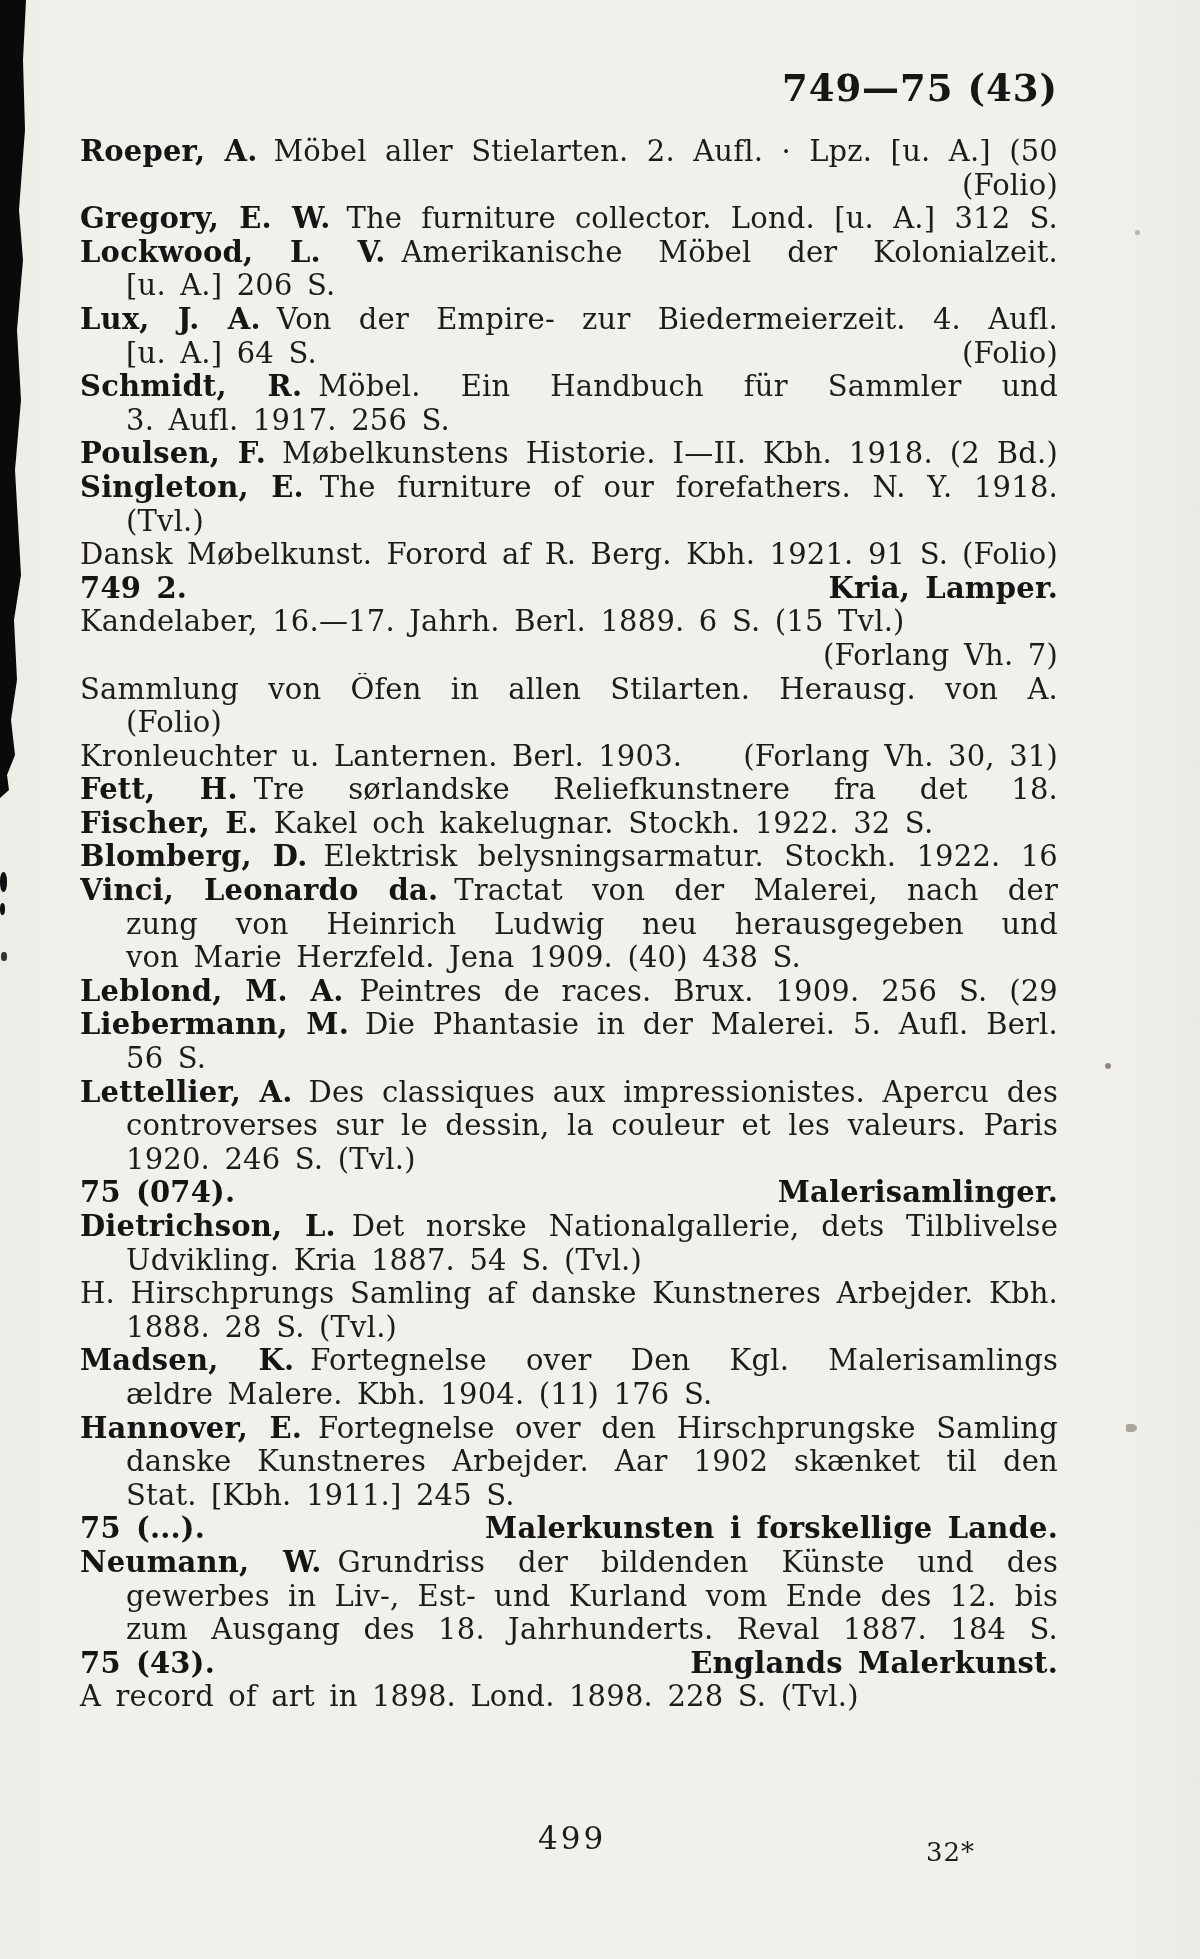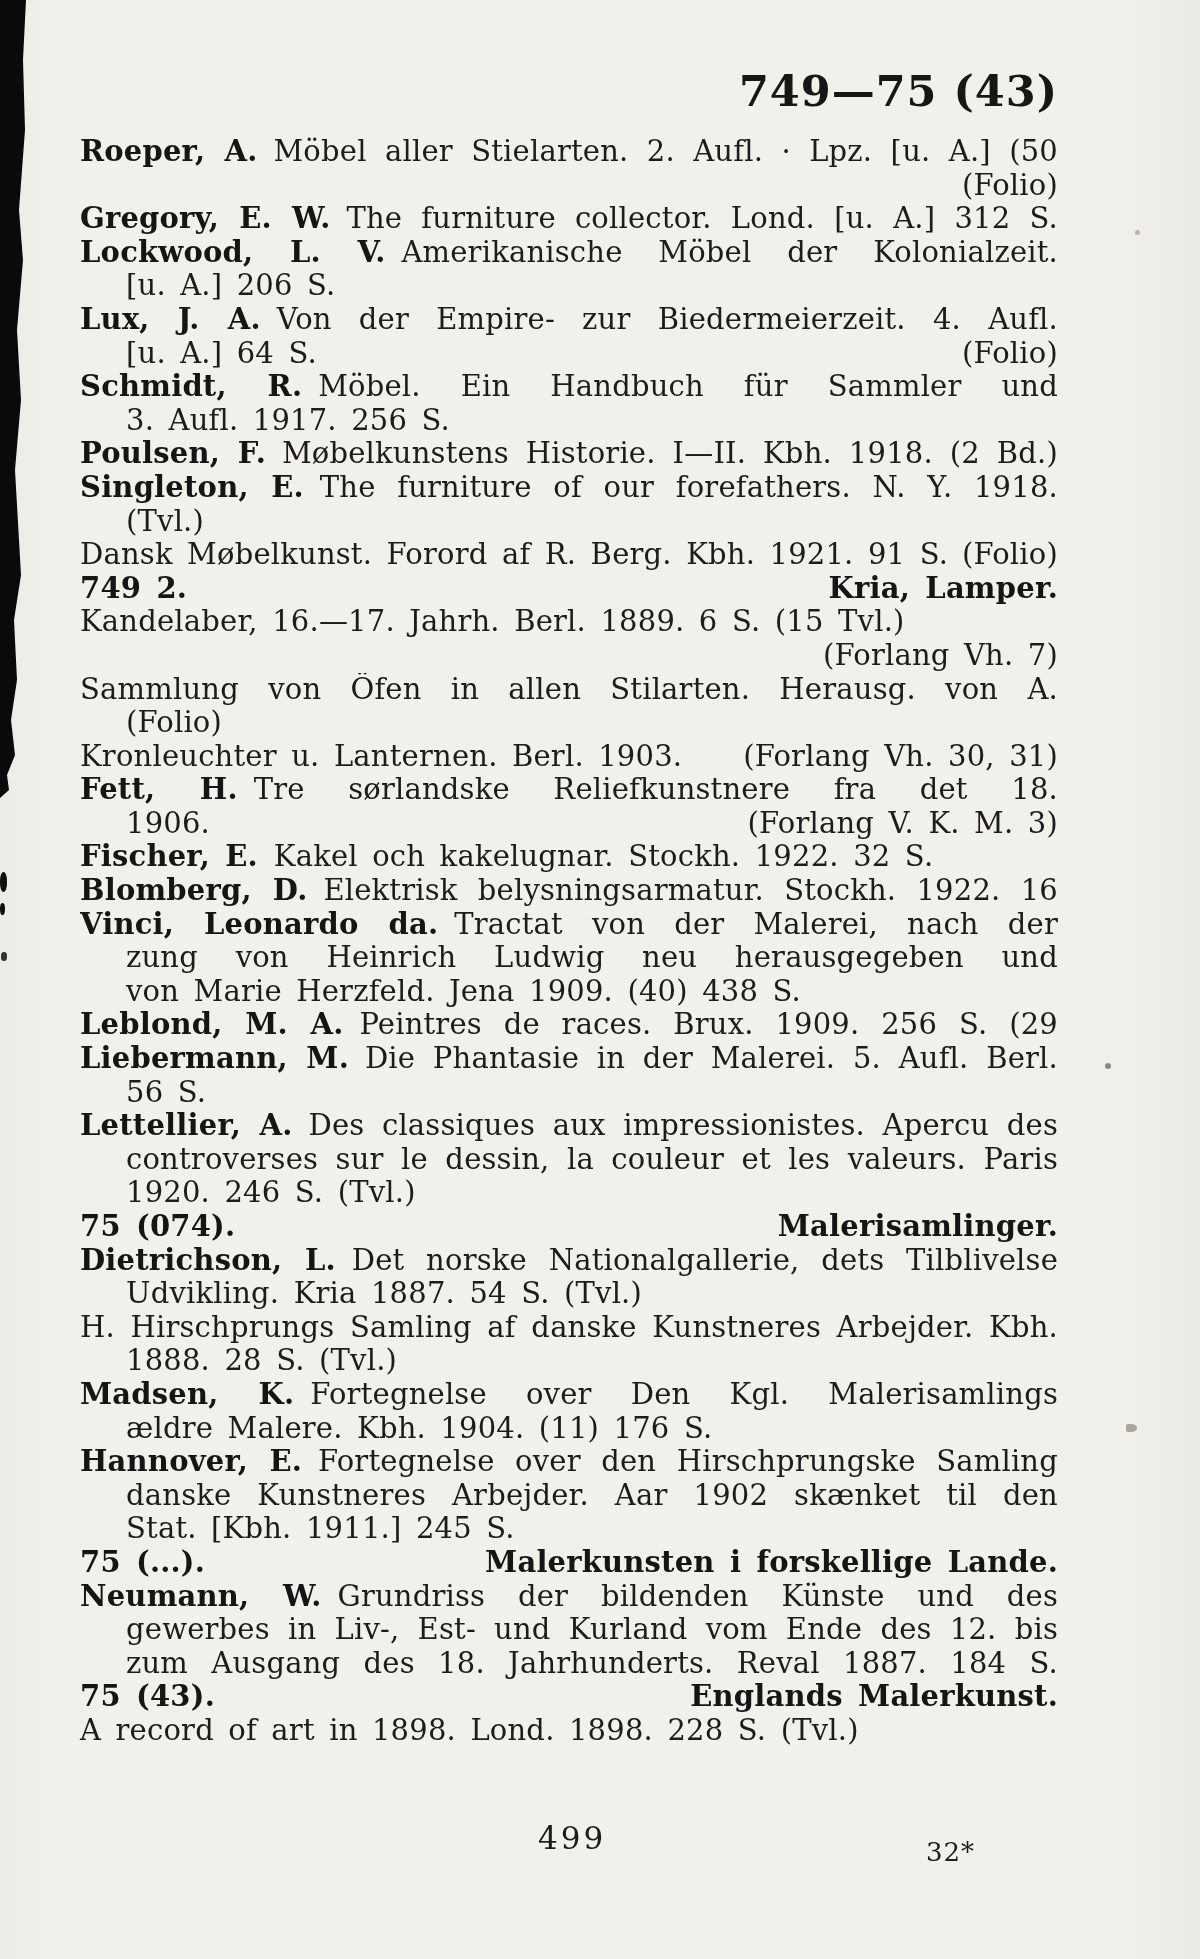--- a/index.html
+++ b/index.html
@@ -18,21 +18,21 @@
     position:absolute; left:0; top:0; width:30px; height:800px; background:#0a0a0a;
     clip-path:polygon(0 0,26px 0,23px 60px,25px 130px,19px 210px,23px 260px,17px 330px,
       21px 400px,15px 470px,19px 540px,21px 575px,14px 620px,17px 680px,11px 720px,
       15px 755px,7px 775px,9px 790px,0 798px);
   }
   .edge-mark { position:absolute; background:#101010; border-radius:45%; }
   .speck { position:absolute; border-radius:50%; }
 
   .running-header {
     position:absolute; left:80px; top:66px; width:978px;
-    text-align:right; font-size:43px; font-weight:bold; letter-spacing:1px;
+    text-align:right; font-size:37px; font-weight:bold; letter-spacing:1px;
     color:#171614;
   }
   .text-block { position:absolute; left:80px; top:135px; width:978px; }
   .line {
     height:33.6px; line-height:33.6px; font-size:29px;
     word-spacing:5px; letter-spacing:0.2px; white-space:nowrap;
   }
   .line.justify {
     white-space:normal; overflow:hidden;
     text-align:justify; text-align-last:justify;
@@ -93,24 +93,20 @@
       <div class="line right"><span>(Forlang Vh. 7)</span></div>
       <div class="line justify"><span>Sammlung von Öfen in allen Stilarten. Herausg. von A. Roeper.</span></div>
       <div class="line between indent">
         <span class="right-part">(Folio)</span>
       </div>
       <div class="line between">
         <span><span>Kronleuchter u. Lanternen. Berl. 1903.</span></span>
         <span class="right-part">(Forlang Vh. 30, 31)</span>
       </div>
       <div class="line justify"><span class="author">Fett, H.</span><span>Tre sørlandske Reliefkunstnere fra det 18. Aarhundrede.</span></div>
-      <div class="line between indent">
-        <span><span>1906.</span></span>
-        <span class="right-part">(Forlang V. K. M. 3)</span>
-      </div>
       <div class="line left"><span class="author">Fischer, E.</span><span>Kakel och kakelugnar. Stockh. 1922. 32 S.</span></div>
       <div class="line justify"><span class="author">Blomberg, D.</span><span>Elektrisk belysningsarmatur. Stockh. 1922. 16 S.</span></div>
       <div class="line justify"><span class="author">Vinci, Leonardo da.</span><span>Tractat von der Malerei, nach der Ueberset-</span></div>
       <div class="line justify indent"><span>zung von Heinrich Ludwig neu herausgegeben und eingeleitet</span></div>
       <div class="line left indent"><span>von Marie Herzfeld. Jena 1909. (40) 438 S.</span></div>
       <div class="line justify"><span class="author">Leblond, M. A.</span><span>Peintres de races. Brux. 1909. 256 S. (29 Tvl.)</span></div>
       <div class="line justify"><span class="author">Liebermann, M.</span><span>Die Phantasie in der Malerei. 5. Aufl. Berl. 1917.</span></div>
       <div class="line left indent"><span>56 S.</span></div>
       <div class="line justify"><span class="author">Lettellier, A.</span><span>Des classiques aux impressionistes. Apercu des</span></div>
       <div class="line justify indent"><span>controverses sur le dessin, la couleur et les valeurs. Paris</span></div>

